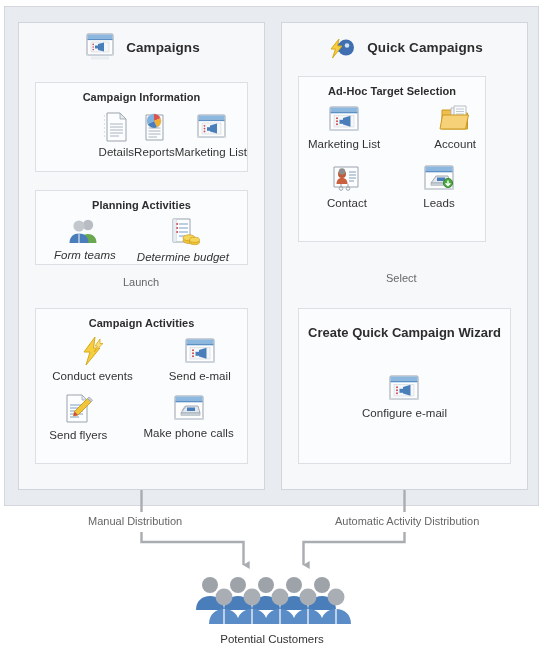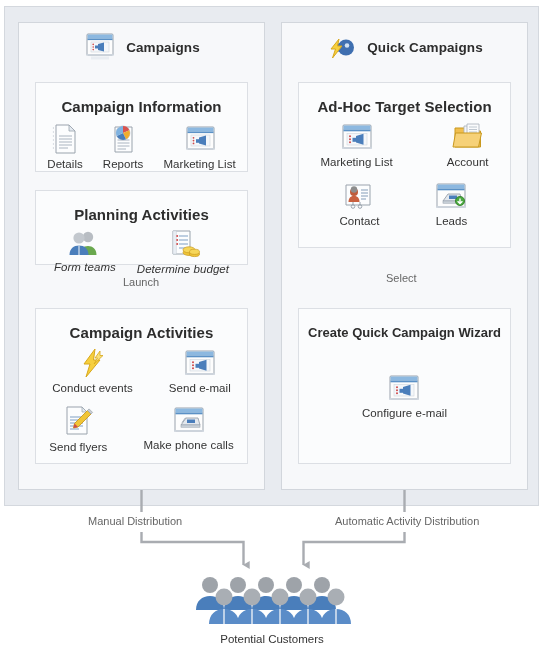--- a/index.html
+++ b/index.html
@@ -32,44 +32,44 @@
   .panel-head .title{
     font-size:13.5px;font-weight:bold;color:#2d2d2d;letter-spacing:.1px;
   }
 
   
   .group{
     position:absolute;background:#fbfcfd;border:1px solid #dcdfe4;
     box-sizing:border-box;
   }
   .group-title{
-    text-align:center;font-size:15px;font-weight:bold;color:#2d2d2d;
-    margin-top:15px;letter-spacing:.05px;
+    text-align:center;font-size:11px;font-weight:bold;color:#2d2d2d;
+    margin-top:8px;letter-spacing:.05px;
   }
 
   .icons{display:flex;justify-content:center;}
   .cell{
     display:flex;flex-direction:column;align-items:center;
     justify-content:flex-start;
   }
   .cell .lbl{
     font-size:11.5px;color:#333;margin-top:3px;white-space:nowrap;
     letter-spacing:.05px;
   }
   .ico{display:block;}
 
   
   #grp-info{left:35px;top:82px;width:213px;height:90px;}
   #grp-plan{left:35px;top:190px;width:213px;height:75px;}
   #grp-act {left:35px;top:308px;width:213px;height:156px;}
   
-  #grp-adhoc{left:298px;top:82px;width:213px;height:166px;}
+  #grp-adhoc{left:298px;top:76px;width:188px;height:166px;}
   #grp-wiz  {left:298px;top:308px;width:213px;height:156px;}
 
-  #grp-info .icons{margin-top:8px;gap:20px;}
+  #grp-info .icons{margin-top:8px;justify-content:flex-end;}
   #grp-plan .icons{margin-top:5px;gap:21px;font-style:italic;}
   #grp-act  .row{display:flex;justify-content:center;gap:36px;}
   #grp-act  .row1{margin-top:6px;}
   #grp-act  .row2{margin-top:10px;}
   #grp-adhoc .row{display:flex;justify-content:center;gap:54px;}
   #grp-adhoc .row1{margin-top:6px;}
   #grp-adhoc .row2{margin-top:12px;}
   #grp-wiz .icons{margin-top:32px;}
 
   .wiz-title{

